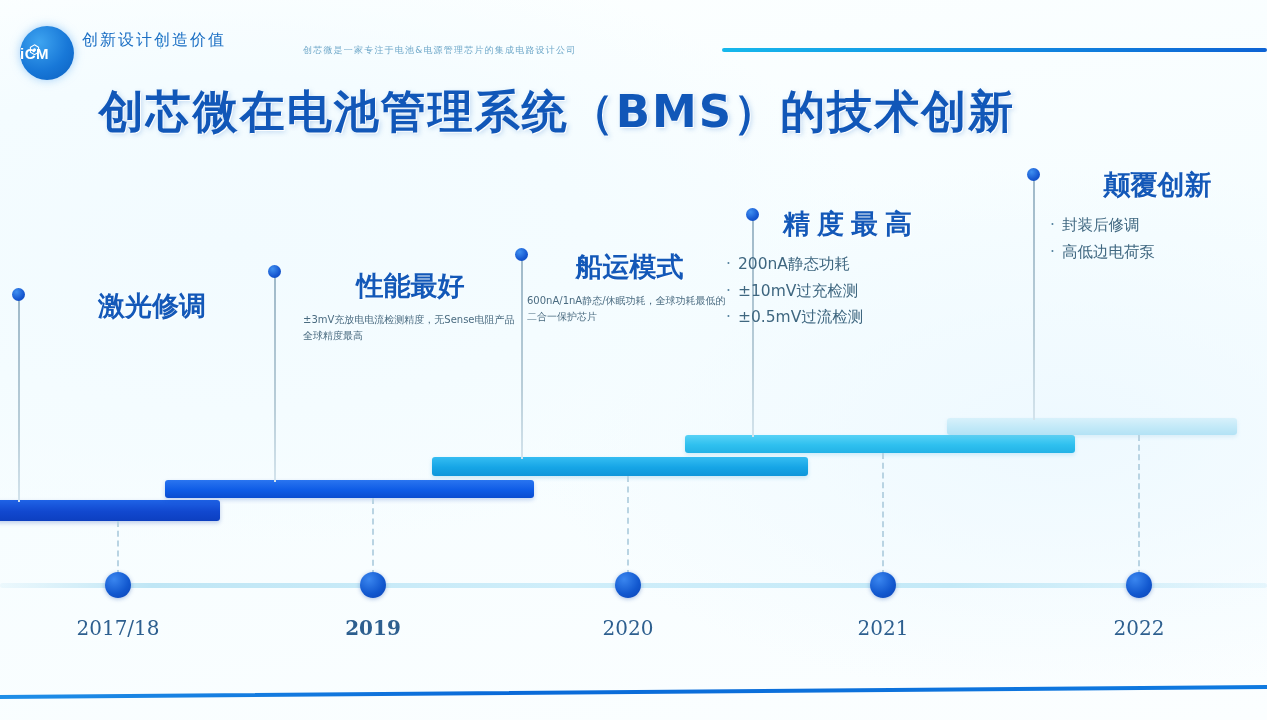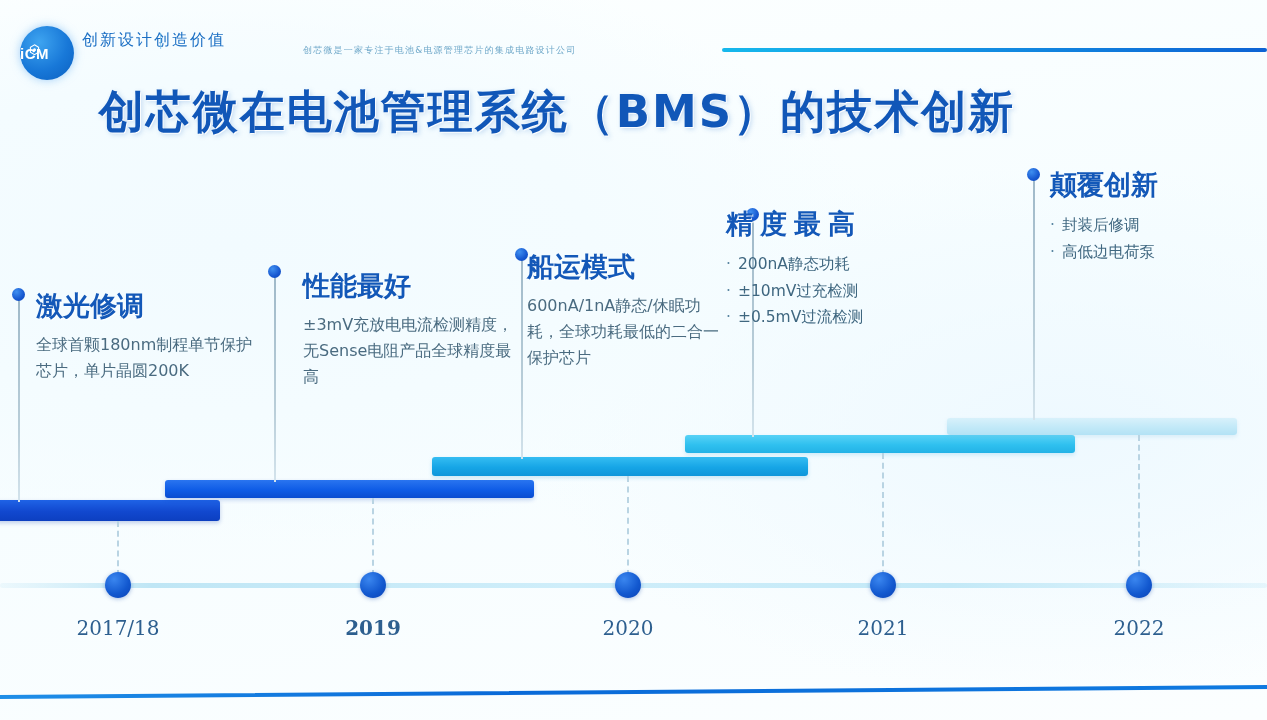--- a/index.html
+++ b/index.html
@@ -149,25 +149,26 @@
 
   
   .ms { position: absolute; }
   .ms-title {
     font-size: 27px;
     font-weight: bold;
     color: #1358b8;
     font-family: Liberation Mono, monospace;
     white-space: nowrap;
     text-shadow: 1px 1px 0 rgba(255,255,255,0.8);
+    text-align: center;
   }
   .ms-title.spaced { letter-spacing: 7px; }
   .ms-body {
     margin-top: 8px;
-    font-size: 16px;
+    font-size: 10px;
     line-height: 1.62;
     color: #4a6b80;
     font-family: "DejaVu Sans", sans-serif;
   }
   .ms-list {
     margin: 9px 0 0 0;
     padding: 0;
     list-style: none;
   }
   .ms-list li {
@@ -250,21 +251,20 @@
   <div class="year-dot" style="left:1126px; top:572px;"></div>
 
   <div class="year-label" style="left:38px; top:616px; width:160px;">2017/18</div>
   <div class="year-label" style="left:293px; top:616px; width:160px;font-weight:bold;">2019</div>
   <div class="year-label" style="left:548px; top:616px; width:160px;">2020</div>
   <div class="year-label" style="left:803px; top:616px; width:160px;">2021</div>
   <div class="year-label" style="left:1059px; top:616px; width:160px;">2022</div>
 
   <div class="ms" style="left:36px; top:288px; width:232px;">
     <div class="ms-title">激光修调</div>
-    <div class="ms-body">全球首颗180nm制程单节保护芯片，单片晶圆200K</div>
   </div>
 
   <div class="ms" style="left:303px; top:268px; width:215px;">
     <div class="ms-title">性能最好</div>
     <div class="ms-body">±3mV充放电电流检测精度，无Sense电阻产品全球精度最高</div>
   </div>
 
   <div class="ms" style="left:527px; top:249px; width:205px;">
     <div class="ms-title">船运模式</div>
     <div class="ms-body">600nA/1nA静态/休眠功耗，全球功耗最低的二合一保护芯片</div>

